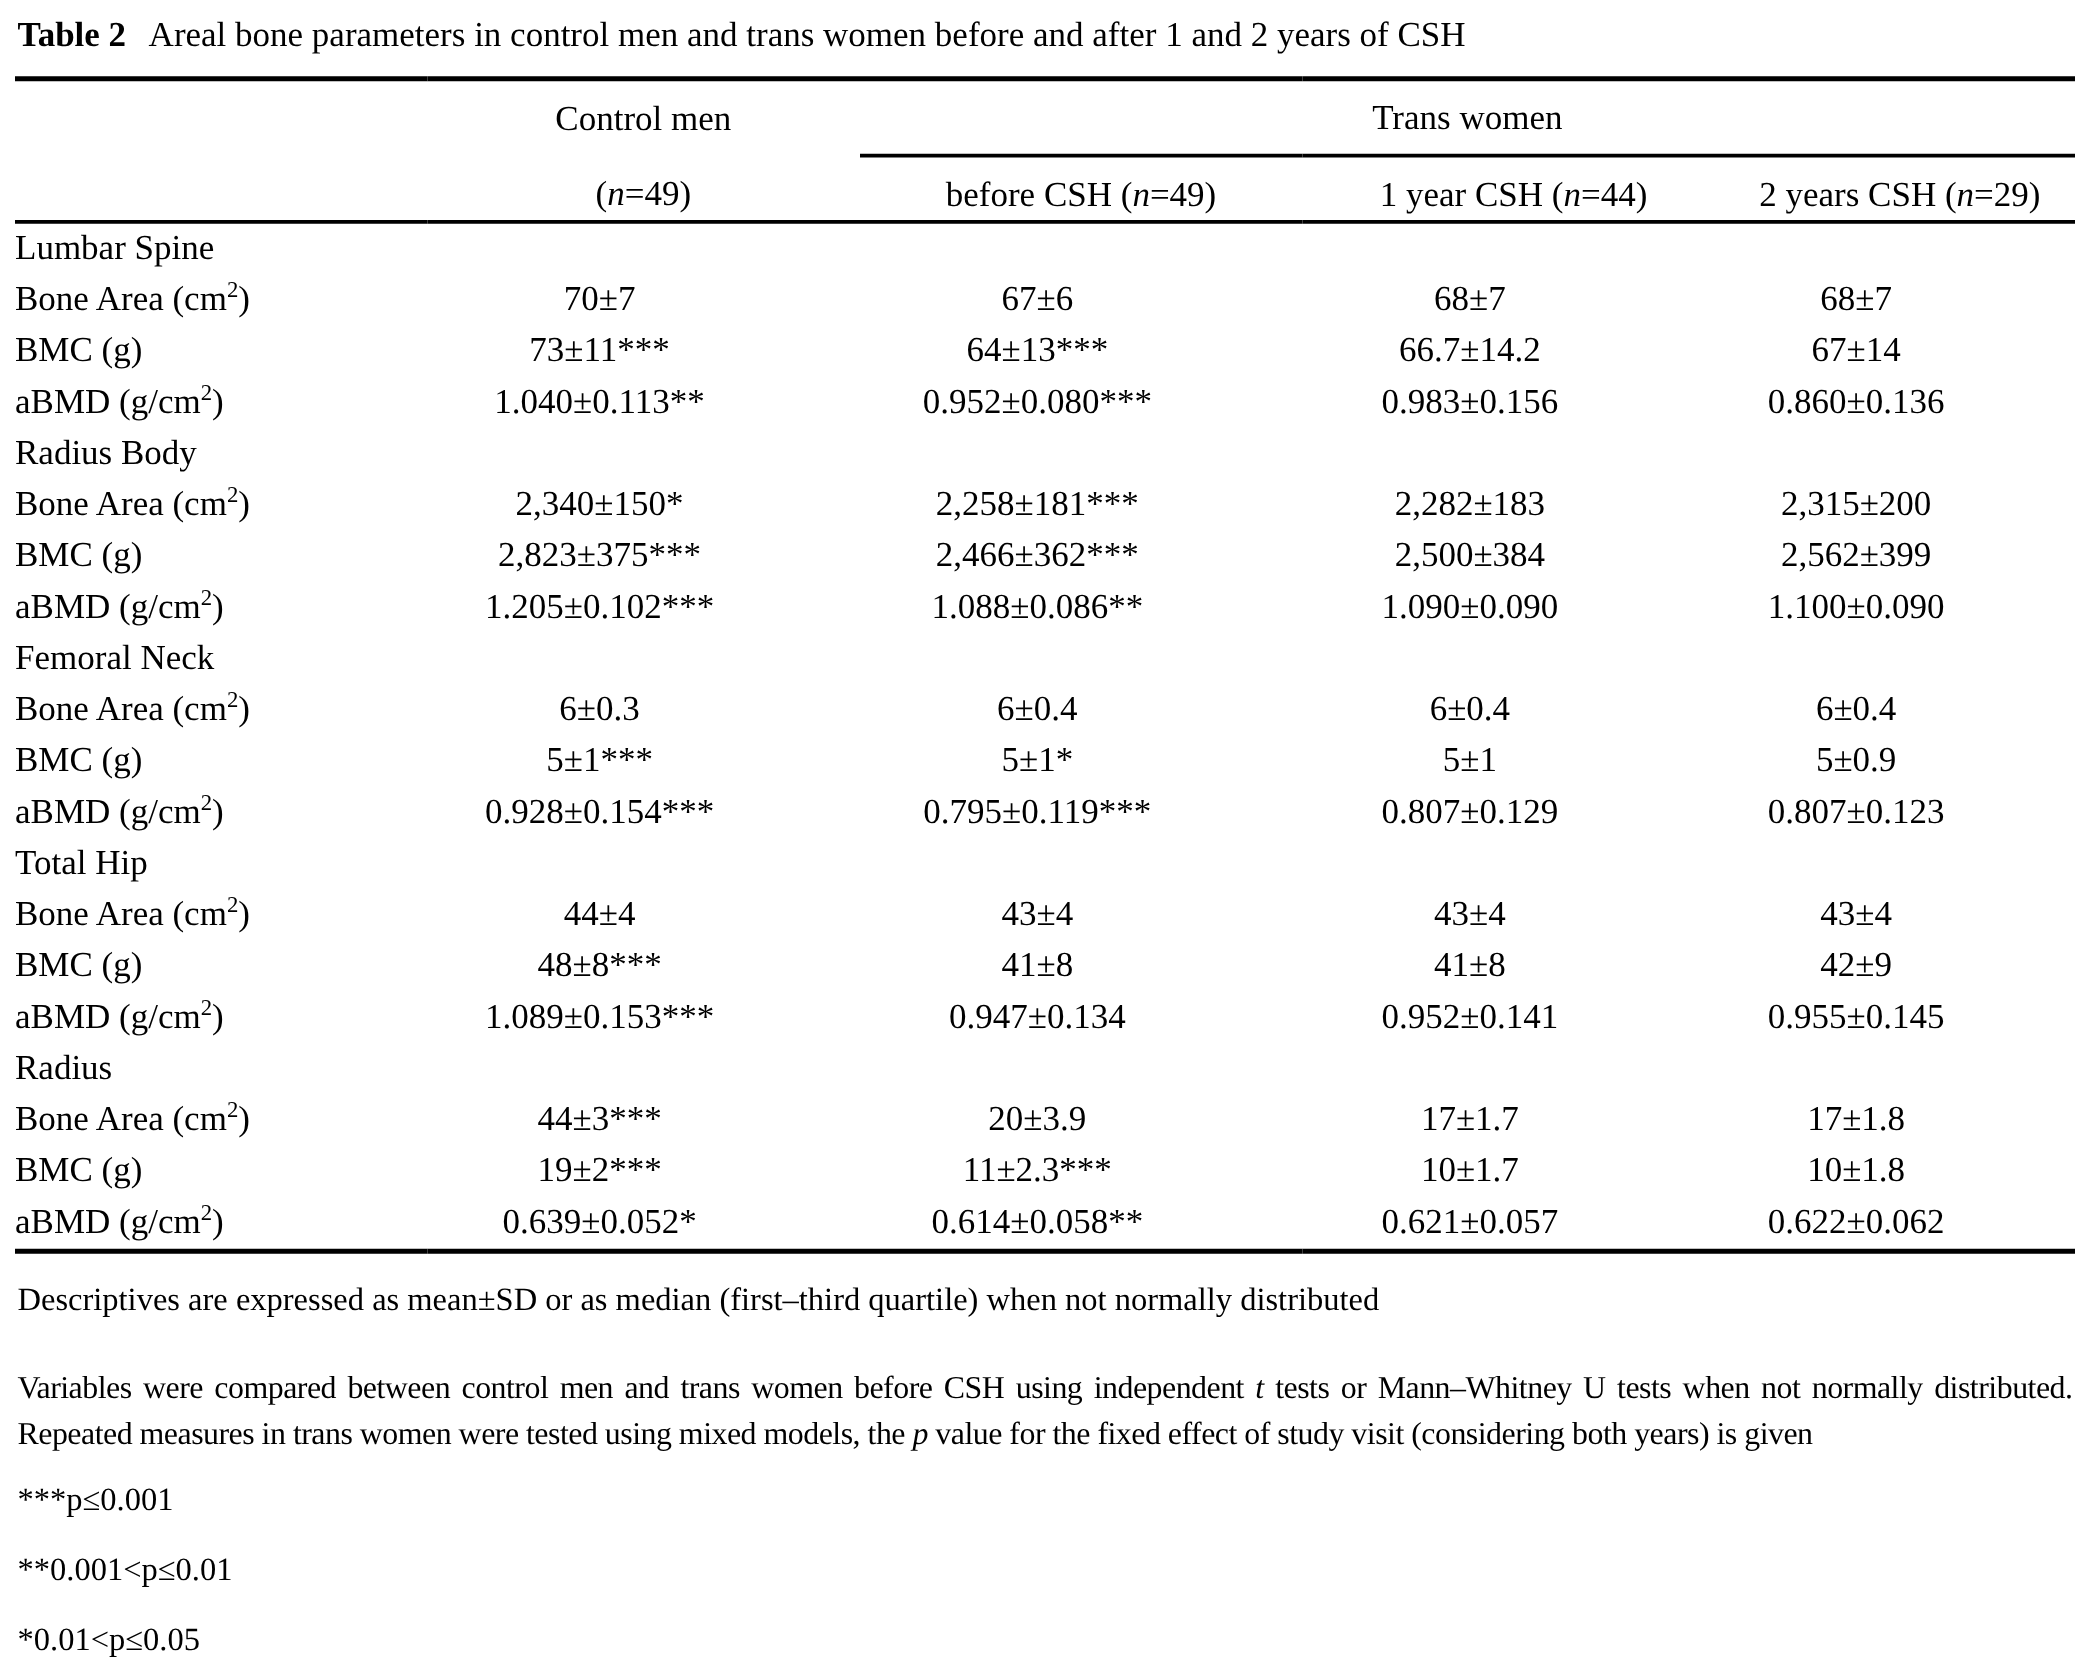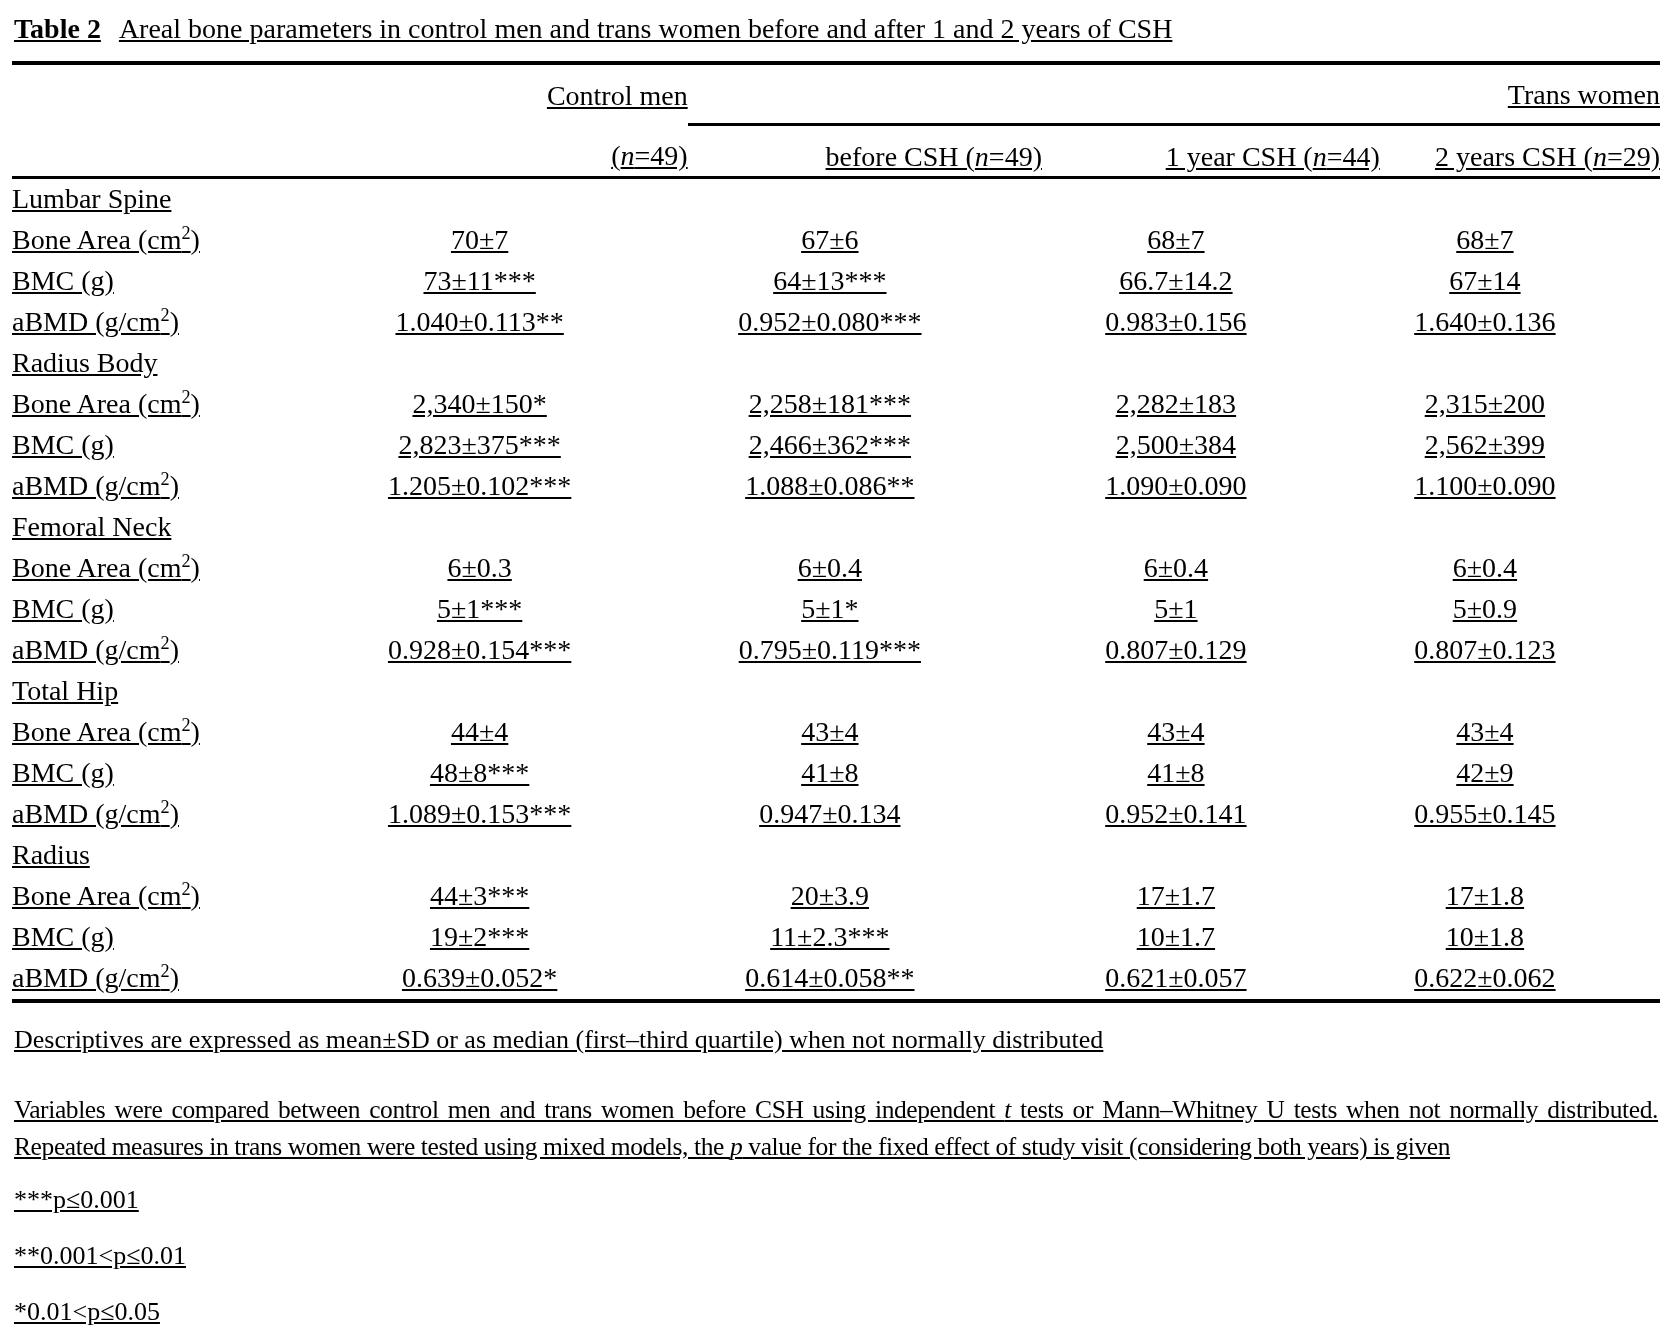--- a/index.html
+++ b/index.html
@@ -9,21 +9,20 @@
   }
   body {
     width: 1672px;
     height: 1337px;
     overflow: hidden;
     color: #000000;
     font-family: "Liberation Serif", "DejaVu Serif", serif;
   }
   .page {
     padding: 8px 12px 0 12px;
-    text-decoration: underline;
   }
   
   .caption {
     font-size: 28px;
     line-height: 34px;
     padding: 4px 0 15px 2px;
   }
   .caption .cap-num {
     font-weight: bold;
     margin-right: 18px;
@@ -31,21 +30,21 @@
   
   table.bone-table {
     width: 100%;
     border-collapse: collapse;
     table-layout: fixed;
     border-top: 4px solid #000;
     border-bottom: 4px solid #000;
   }
   thead th {
     font-weight: normal;
-    text-align: right;
+    text-align: center;
     font-size: 28px;
     line-height: 32px;
     vertical-align: middle;
   }
   tr.group-row th {
     padding: 14px 0 12px 0;
   }
   tr.group-row th.trans-group {
     border-bottom: 3px solid #000;
   }
@@ -139,21 +138,21 @@
           <td class="val">73±11***</td>
           <td class="val">64±13***</td>
           <td class="val">66.7±14.2</td>
           <td class="val">67±14</td>
         </tr>
         <tr>
           <td class="label">aBMD (g/cm<sup>2</sup>)</td>
           <td class="val">1.040±0.113**</td>
           <td class="val">0.952±0.080***</td>
           <td class="val">0.983±0.156</td>
-          <td class="val">1.640±0.136</td>
+          <td class="val">0.860±0.136</td>
         </tr>
         <tr>
           <td colspan="5" class="label">Radius Body</td>
         </tr>
         <tr>
           <td class="label">Bone Area (cm<sup>2</sup>)</td>
           <td class="val">2,340±150*</td>
           <td class="val">2,258±181***</td>
           <td class="val">2,282±183</td>
           <td class="val">2,315±200</td>

